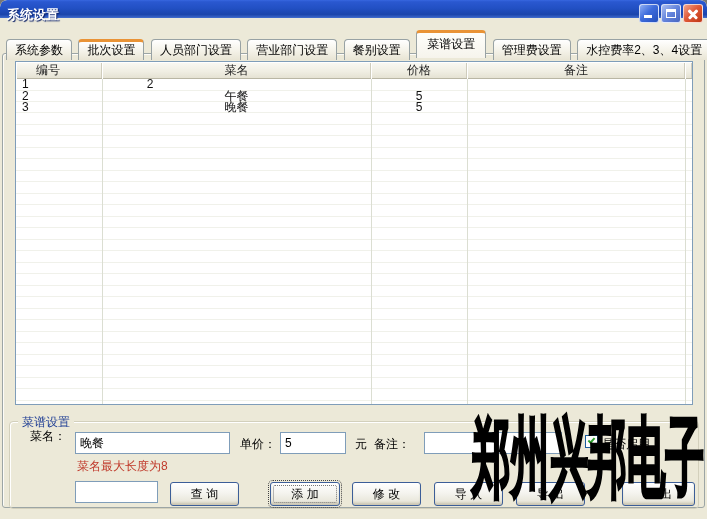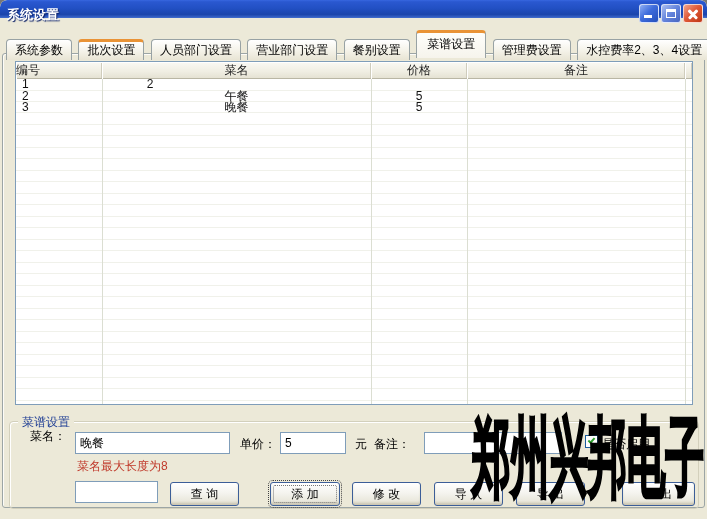--- a/index.html
+++ b/index.html
@@ -46,21 +46,21 @@
     background:#ECE9D8; border:1px solid #9CA5A5; border-radius:3px;
     box-shadow:inset 1px 1px 0 #FDFCF8; }
 
   
   .listview{ position:absolute; left:14px; top:60px; width:678px; height:344px;
     background:#fff; border:1px solid #7F9DB9; overflow:hidden; }
   .lv-header{ display:flex; height:17px; }
   .lv-hcell{ background:linear-gradient(180deg,#FAF9F4 0%,#F0EEE3 55%,#E3E0D1 100%);
     box-shadow:inset 1px 1px 0 #FFFFFF, inset 0 -1px 0 #B9B6A4, inset -1px 0 0 #CFCCBC;
     font-size:12px; line-height:16px; color:#222; text-align:center; cursor:pointer; }
-  .lv-hcell.c0{ width:86px; text-align:left; padding-left:0; }
+  .lv-hcell.c0{ width:86px; text-align:left; padding-left:20px; }
   .lv-hcell.c1{ width:269px; }
   .lv-hcell.c2{ width:96px; }
   .lv-hcell.c3{ width:218px; }
   .lv-hcell.c4{ flex:1; }
   .lv-body{ position:absolute; left:0; top:17px; right:0; bottom:0;
     background-image:
       linear-gradient(#DBDED2,#DBDED2),
       linear-gradient(#DBDED2,#DBDED2),
       linear-gradient(#DBDED2,#DBDED2),
       linear-gradient(#DBDED2,#DBDED2),

